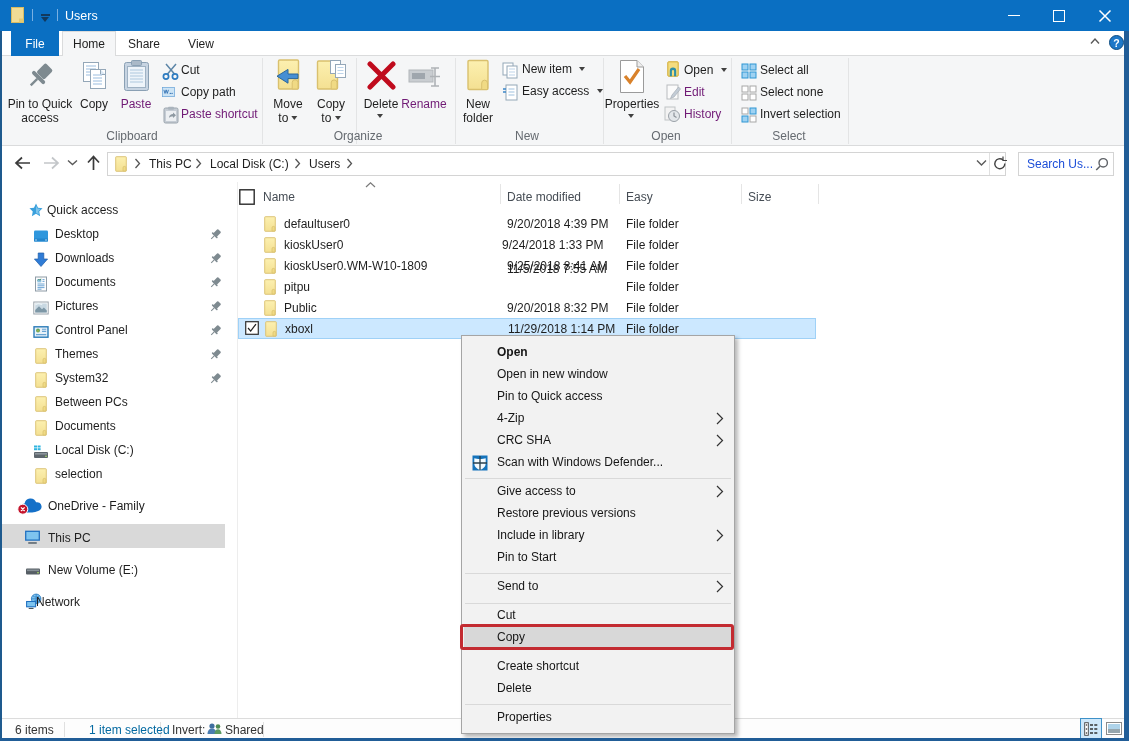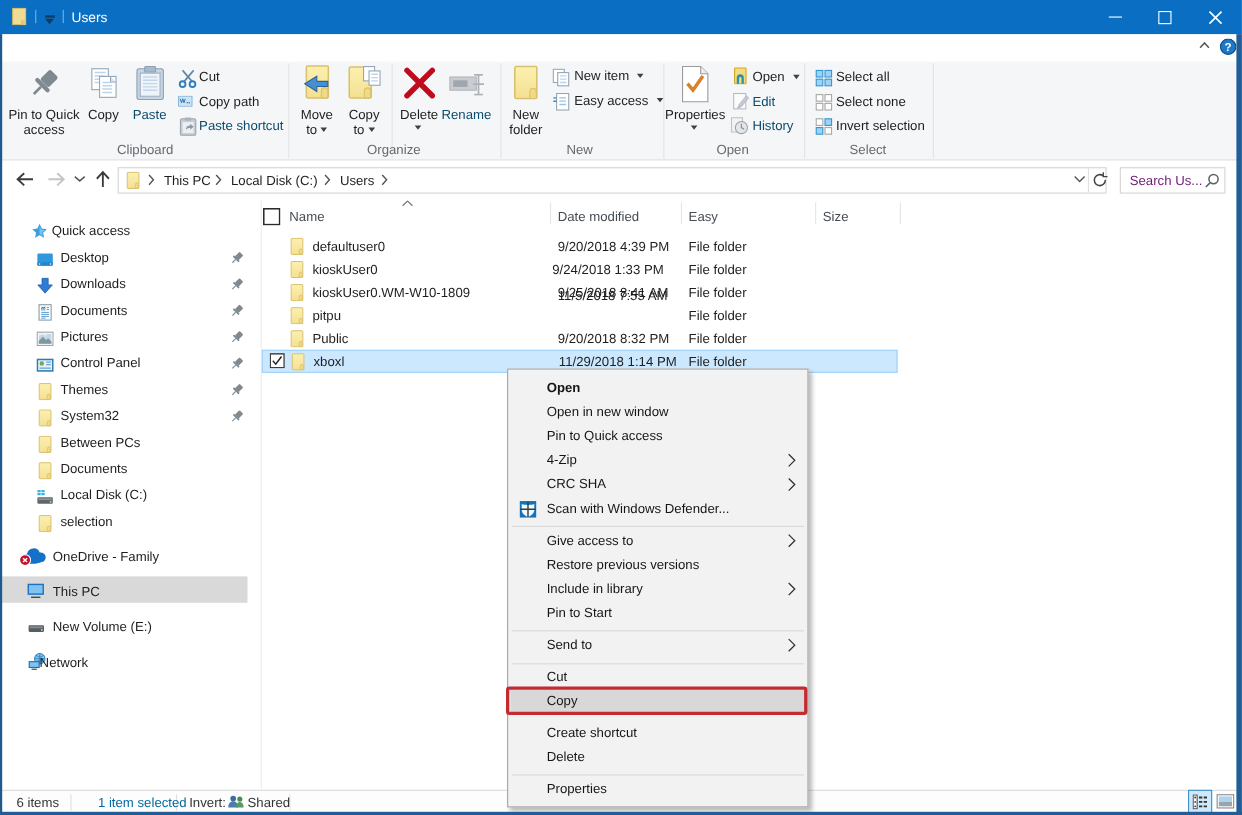--- a/index.html
+++ b/index.html
@@ -1,17 +1,17 @@
 <!DOCTYPE html>
 <html><head><meta charset="utf-8"><style>
 html,body{margin:0;padding:0}
 #win{position:relative;width:1129px;height:741px;font-family:"Liberation Sans",sans-serif;background:#fff;overflow:hidden}
 .ab{position:absolute}
 .t{position:absolute;white-space:nowrap;font-size:12px;line-height:14px;color:#1e1e1e}
-.g{color:#0c4a6e}
+.g{color:#701a75}
 .ctr{transform:translateX(-50%)}
 .vline{position:absolute;width:1px;background:#e3e4e5}
 .trib{position:absolute;width:0;height:0;border-left:3.5px solid transparent;border-right:3.5px solid transparent;border-top:4px solid #404040}
 .tri{display:inline-block;width:0;height:0;border-left:3px solid transparent;border-right:3px solid transparent;border-top:4px solid #404040;margin-left:4px;vertical-align:2px}
 .lbl{position:absolute;white-space:nowrap;font-size:12px;line-height:14px;color:#656a70;transform:translateX(-50%)}
 .mi{position:absolute;left:35px;white-space:nowrap;font-size:12px;line-height:15px;color:#161616}
 .arr{position:absolute;left:254px}
 .msep{position:absolute;left:3px;width:266px;height:1px;background:#d9d9d9}
 .pinicon{position:absolute}
 </style></head><body>
@@ -114,20 +114,29 @@
   <div class="ab" style="left:41px;top:17px;width:0;height:0;border-left:4.5px solid transparent;border-right:4.5px solid transparent;border-top:5px solid #123a5e"></div>
   <div class="ab" style="left:57px;top:9px;width:1px;height:12px;background:#79b0e2"></div>
   <div class="t" style="left:65px;top:9px;color:#fff;font-size:12.5px">Users</div>
   <div class="ab" style="left:1008px;top:15px;width:12px;height:1.4px;background:#fff"></div>
   <div class="ab" style="left:1053px;top:10px;width:10px;height:10px;border:1.3px solid #fff"></div>
   <svg class="ab" style="left:1098px;top:9px" width="14" height="14" viewBox="0 0 14 14">
     <path d="M1.5 1.5 L12.5 12.5 M12.5 1.5 L1.5 12.5" stroke="#fff" stroke-width="1.5"></path>
   </svg>
 </div>
 
+<div class="ab" style="left:0;top:31px;width:1129px;height:25px;background:#fff">
+  <div class="ab" style="left:0;top:24px;width:1129px;height:1px;background:#dadbdc"></div>
+  <div class="ab" style="left:11px;top:0;width:48px;height:25px;background:#0a6fc2"></div>
+  <div class="t ctr" style="left:35px;top:6px;color:#fff">File</div>
+  <div class="ab" style="left:62px;top:0;width:54px;height:25px;background:#f5f6f7;border:1px solid #dadbdc;border-bottom:none;box-sizing:border-box"></div>
+  <div class="t ctr" style="left:89px;top:6px">Home</div>
+  <div class="t ctr" style="left:144px;top:6px">Share</div>
+  <div class="t ctr" style="left:201px;top:6px">View</div>
+</div>
 
 <div id="ribbon" class="ab" style="left:0;top:56px;width:1129px;height:90px;background:#f5f6f7">
   <div class="ab" style="left:0;top:89px;width:1129px;height:1px;background:#dadbdc"></div>
   <div class="vline" style="left:262px;top:2px;height:86px"></div>
   <div class="vline" style="left:356px;top:2px;height:86px"></div>
   <div class="vline" style="left:455px;top:2px;height:86px"></div>
   <div class="vline" style="left:603px;top:2px;height:86px"></div>
   <div class="vline" style="left:731px;top:2px;height:86px"></div>
   <div class="vline" style="left:848px;top:2px;height:86px"></div>
 
@@ -315,21 +324,21 @@
   <svg class="ab" style="left:976px;top:13px" width="11" height="8" viewBox="0 0 11 8">
         <path d="M1 1.5 L5.5 6 L10 1.5" stroke="#5a5a5a" stroke-width="1.4" fill="none"></path>
       </svg>
   <div class="ab" style="left:989px;top:7px;width:1px;height:22px;background:#e0e0e0"></div>
   <svg class="ab" style="left:993px;top:10px" width="14" height="15" viewBox="0 0 14 15">
     <path d="M11.8 7.5 a5 5 0 1 1 -1.8-3.6" stroke="#444" stroke-width="1.4" fill="none"></path>
     <path d="M10 0.5 v4 h4" stroke="#444" stroke-width="1.2" fill="none"></path>
   </svg>
 
   <div class="ab" style="left:1018px;top:6px;width:96px;height:24px;border:1px solid #d4d4d4;box-sizing:border-box;background:#fff"></div>
-  <div class="t" style="left:1027px;top:11px;color:#701a75">Search Us...</div>
+  <div class="t" style="left:1027px;top:11px;color:#1d4ed8">Search Us...</div>
   <svg class="ab" style="left:1095px;top:11px" width="14" height="14" viewBox="0 0 14 14">
     <circle cx="8.2" cy="5.8" r="4.2" stroke="#5f6368" stroke-width="1.4" fill="none"></circle>
     <path d="M5 9.2 L1.2 13" stroke="#5f6368" stroke-width="1.5"></path>
   </svg>
 </div>
 
 <div id="main" class="ab" style="left:0;top:182px;width:1129px;height:536px;background:#fff">
 
   <div class="ab" style="left:237px;top:0;width:1px;height:536px;background:#ededed"></div>
   <svg class="ab" style="left:29px;top:21px" width="14" height="14" viewBox="0 0 16 16">

